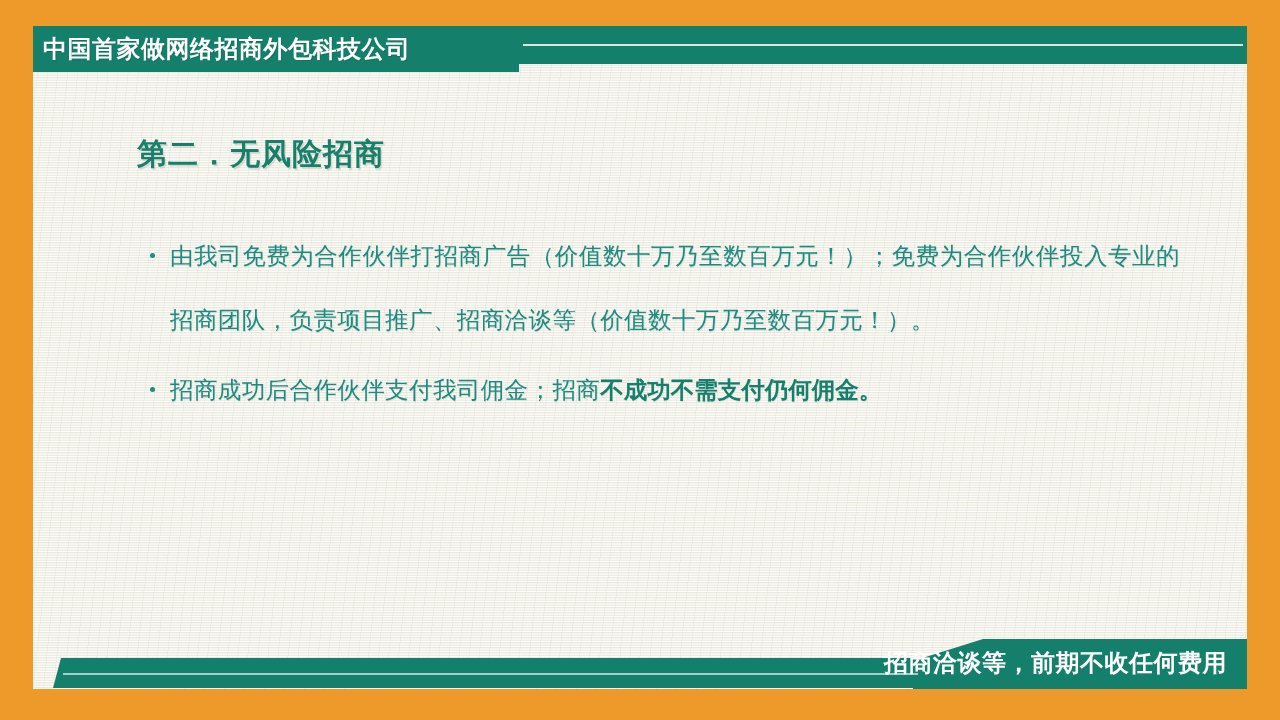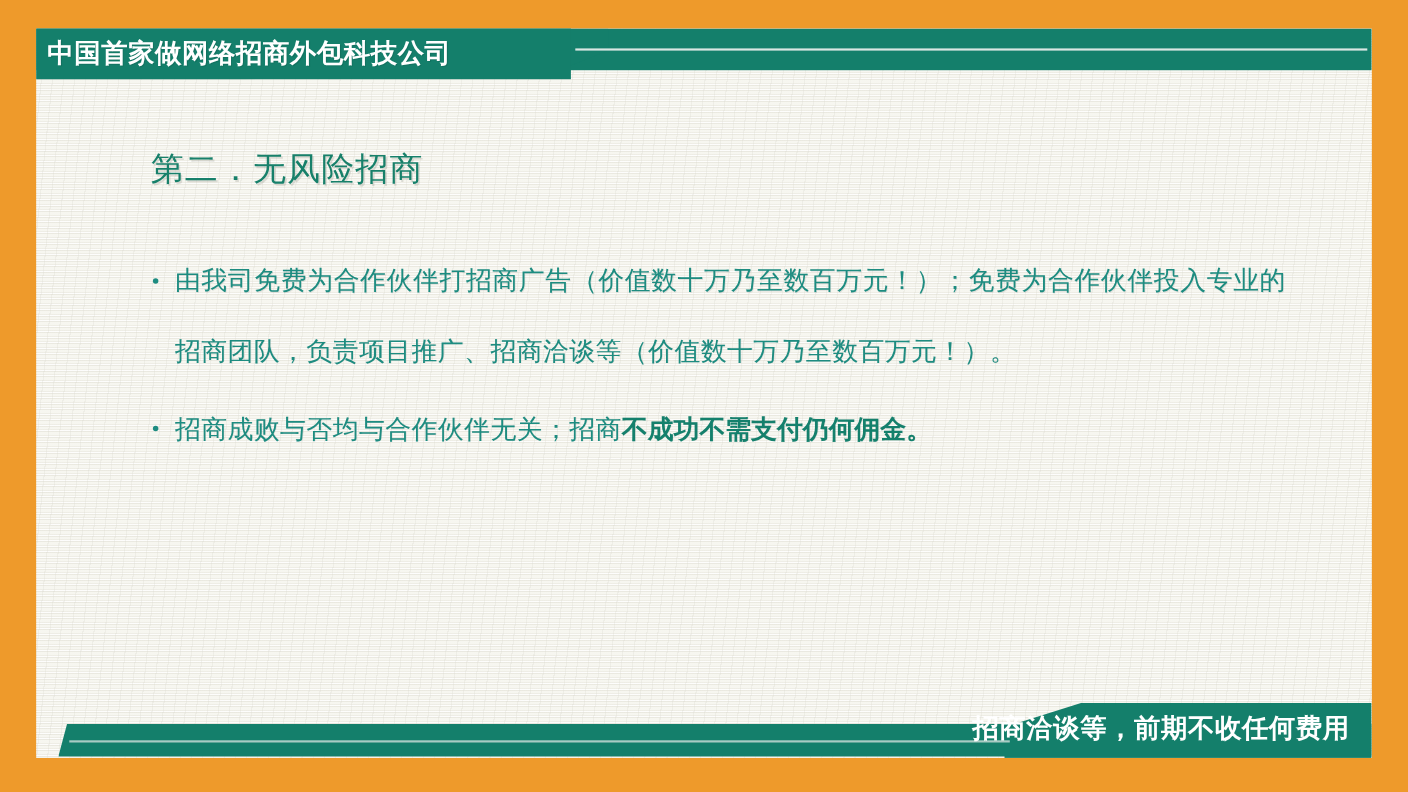--- a/index.html
+++ b/index.html
@@ -110,29 +110,29 @@
     opacity: 0.92;
   }
 
   
   .heading {
     position: absolute;
     left: 137px;
     top: 134px;
     color: #17806A;
     font-size: 30px;
-    font-weight: normal;
+    font-weight: bold;
     letter-spacing: 1px;
     white-space: nowrap;
     text-shadow: 1.5px 1.5px 0 rgba(150,150,140,0.28);
   }
 
   .bullets {
     position: absolute;
-    left: 129px;
+    left: 140px;
     top: 224px;
     width: 1040px;
   }
   .bullet {
     position: relative;
     padding-left: 30px;
     margin-bottom: 6px;
     font-family: "Liberation Serif", "DejaVu Serif", serif;
     font-size: 23.5px;
     line-height: 64px;
@@ -224,21 +224,21 @@
 
   <div class="bullets">
 
     <div class="bullet">
       <span class="bullet-dot"></span>
       <span>由我司免费为合作伙伴打招商广告（价值数十万乃至数百万元！）；免费为合作伙伴投入专业的招商团队，负责项目推广、招商洽谈等（价值数十万乃至数百万元！）。</span>
     </div>
 
     <div class="bullet">
       <span class="bullet-dot"></span>
-      <span>招商成败与否均与合作伙伴无关；招商</span><span class="strong">不成功不需支付仍何佣金。</span>
+      <span>招商成功后合作伙伴支付我司佣金；招商</span><span class="strong">不成功不需支付仍何佣金。</span>
     </div>
 
 
   </div>
 
   <div class="footer-wrap">
     <div class="footer-thin"></div>
     <div class="footer-block"></div>
     <div class="footer-rule"></div>
     <div class="footer-text">招商洽谈等，前期不收任何费用</div>

